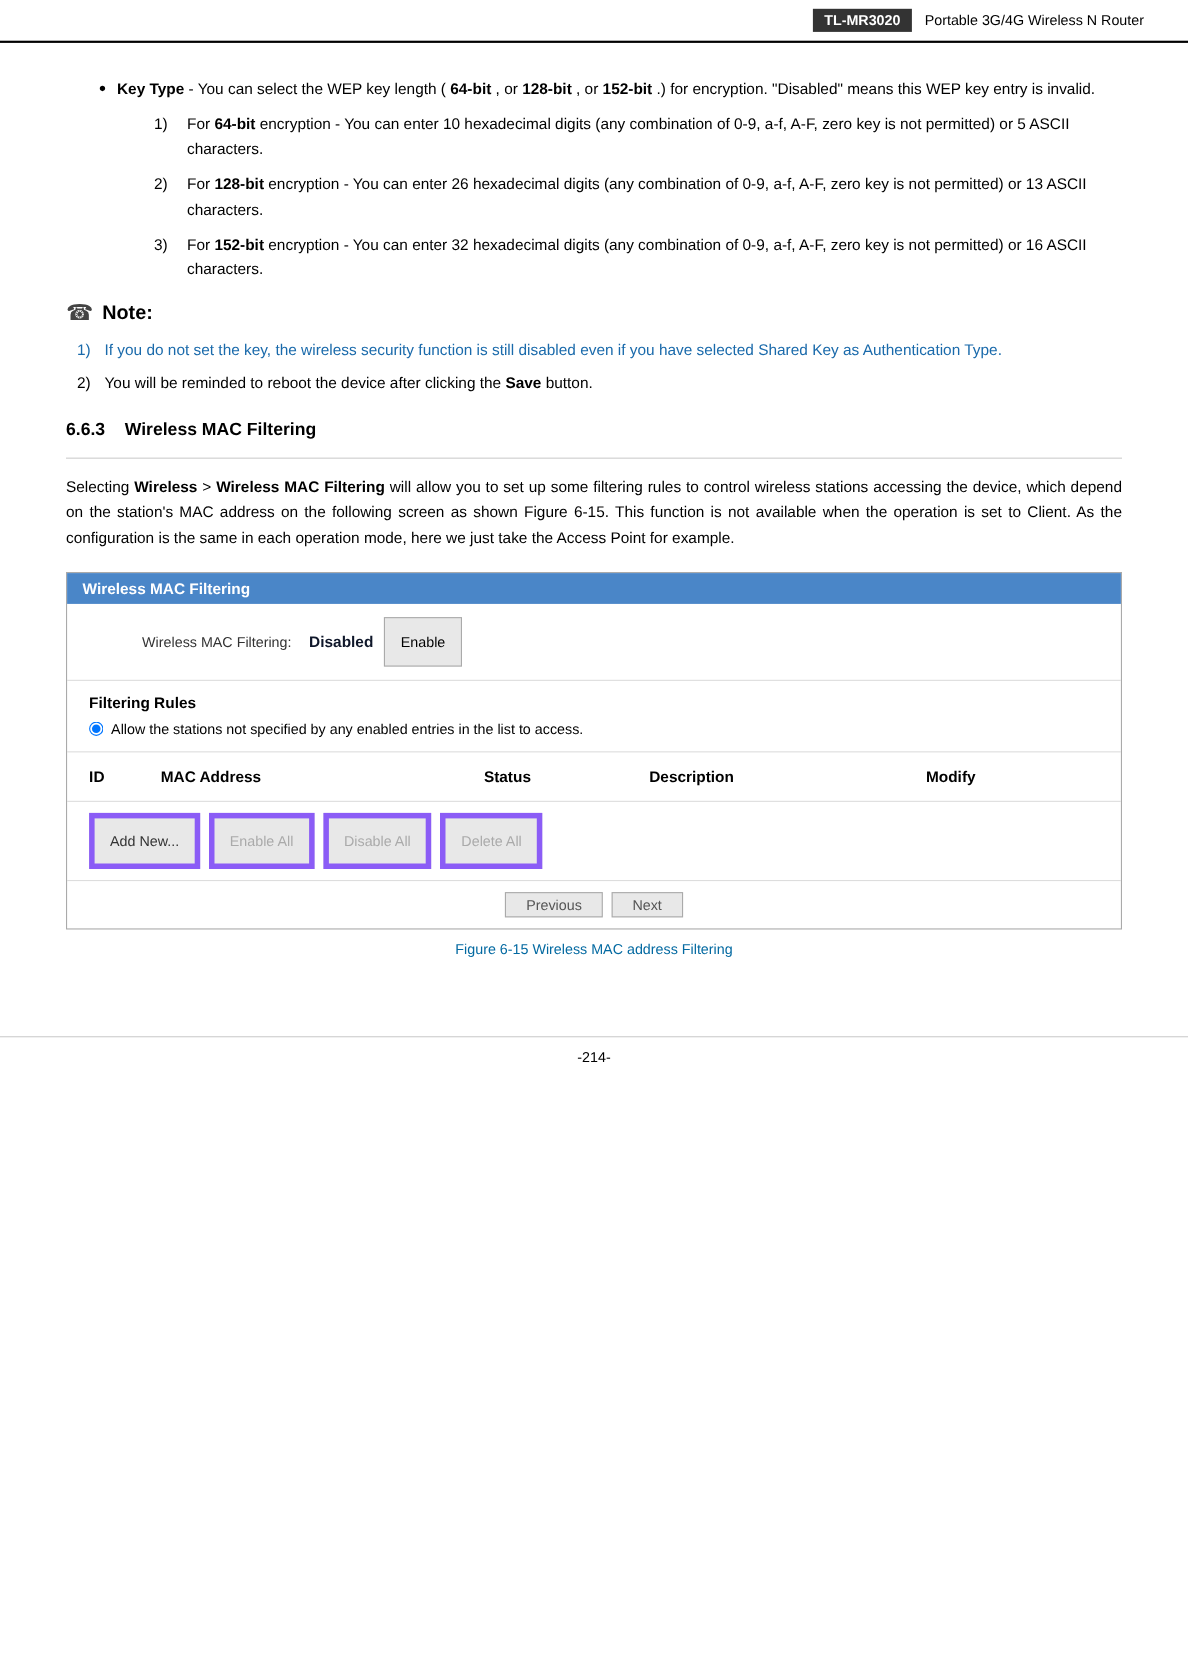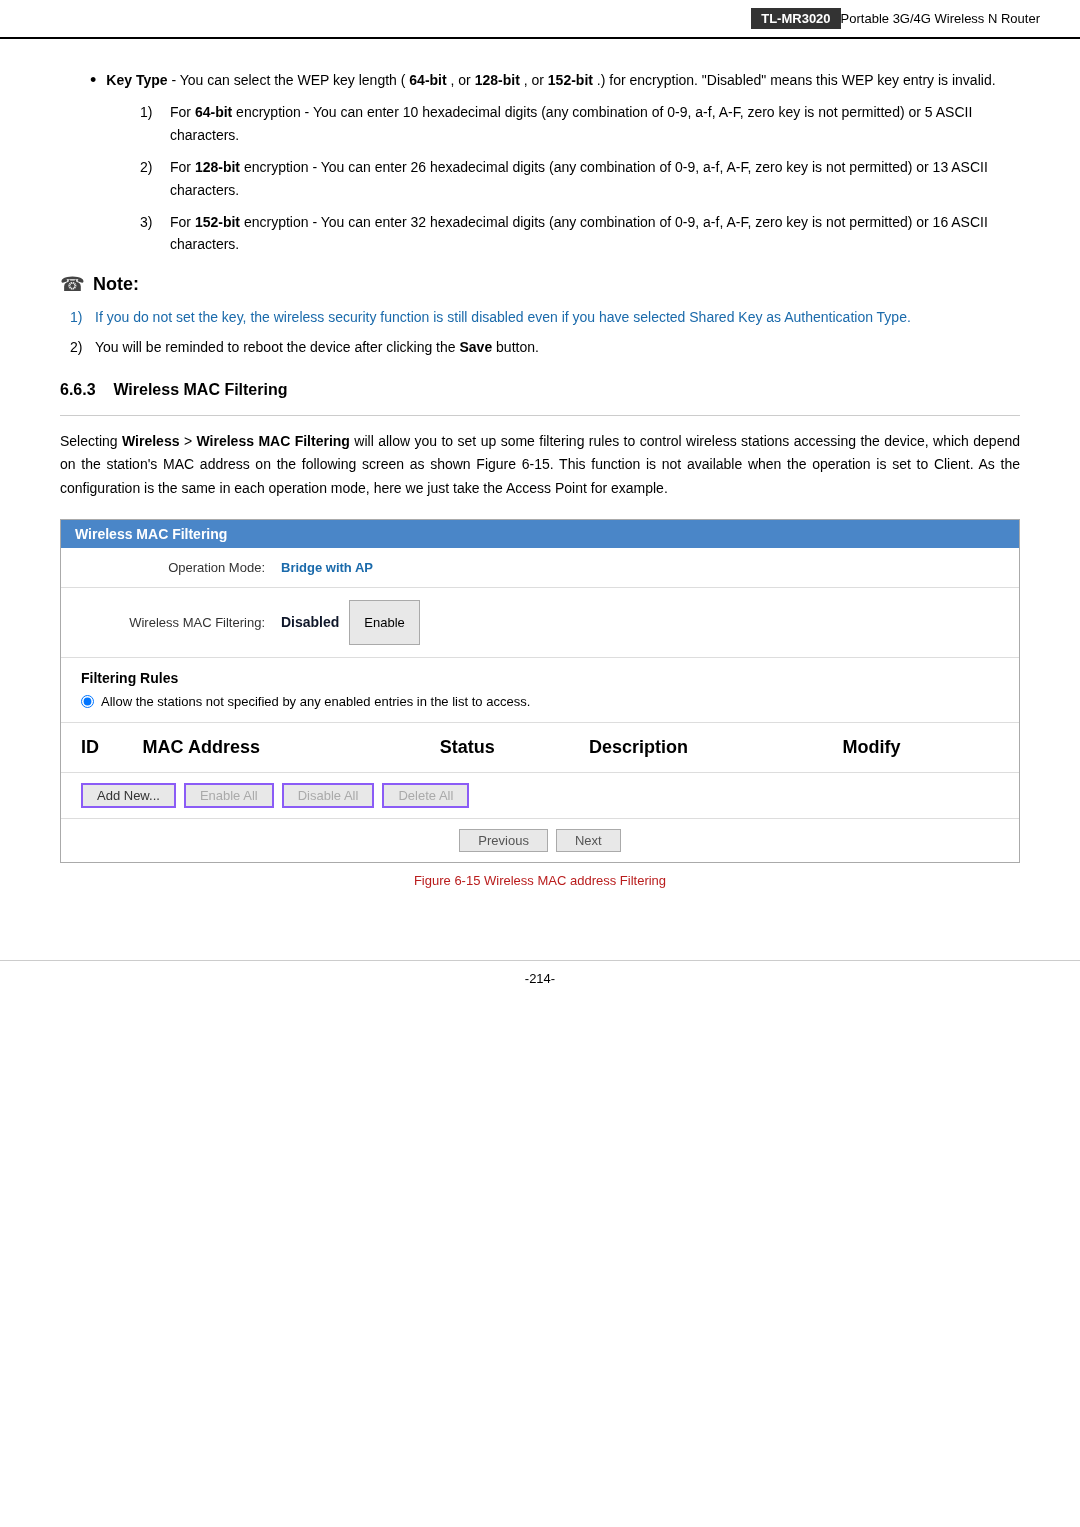--- a/index.html
+++ b/index.html
@@ -26,20 +26,21 @@
       align-items: center;
       border-bottom: 2px solid #000;
       padding: 8px 40px 8px 40px;
     }
     .header-model {
       background: #333;
       color: #fff;
       padding: 3px 10px;
       font-size: 13px;
       font-weight: bold;
+      margin-right: 12px;
     }
     .header-title {
       font-size: 13px;
       font-weight: normal;
       color: #000;
     }
 
     
     .content {
       padding: 30px 60px 30px 60px;
@@ -218,37 +219,37 @@
       padding: 8px 20px 8px 20px;
       border-bottom: 1px solid #ddd;
     }
     .mac-table {
       width: 100%;
       border-collapse: collapse;
     }
     .mac-table th {
       text-align: left;
       font-weight: bold;
-      font-size: 18px;
+      font-size: 14px;
       padding: 6px 8px 6px 0;
       border-bottom: none;
     }
 
     
     .panel-buttons-row {
       display: flex;
       align-items: center;
       padding: 10px 20px;
       border-bottom: 1px solid #ddd;
       gap: 8px;
     }
     .btn-panel {
       background: #e8e8e8;
-      border: 2px solid #8b5cf6;
-      padding: 3px 14px;
+      border: 5px solid #8b5cf6;
+      padding: 13px 14px;
       font-size: 13px;
       cursor: pointer;
       color: #333;
     }
     .btn-panel:disabled {
       color: #aaa;
       cursor: default;
     }
 
     
@@ -266,21 +267,21 @@
       font-size: 13px;
       cursor: pointer;
       color: #555;
     }
 
     
     .figure-caption {
       text-align: center;
       font-size: 13px;
       margin: 8px 0 22px 0;
-      color: #b91c1c;
+      color: #0369a1;
     }
 
     
     .page-number {
       text-align: center;
       font-size: 13px;
       color: #000;
       padding: 10px 0 20px 0;
       border-top: 1px solid #ccc;
       margin-top: 20px;
@@ -365,24 +366,20 @@
     </p>
 
     <div class="mac-filtering-panel">
 
       <div class="panel-title-bar">
         <span>Wireless MAC Filtering</span>
       </div>
 
       <div class="panel-body">
 
-        <div class="panel-row">
-          <span class="panel-label">Operation Mode:</span>
-          <span class="panel-value">Bridge with AP</span>
-        </div>
 
         <div class="panel-row">
           <span class="panel-label">Wireless MAC Filtering:</span>
           <span class="panel-value-disabled">Disabled</span>
           <button class="btn-enable">Enable</button>
         </div>
 
         <div class="filtering-rules-section">
           <div class="filtering-rules-title">Filtering Rules</div>
           <div class="radio-item">

